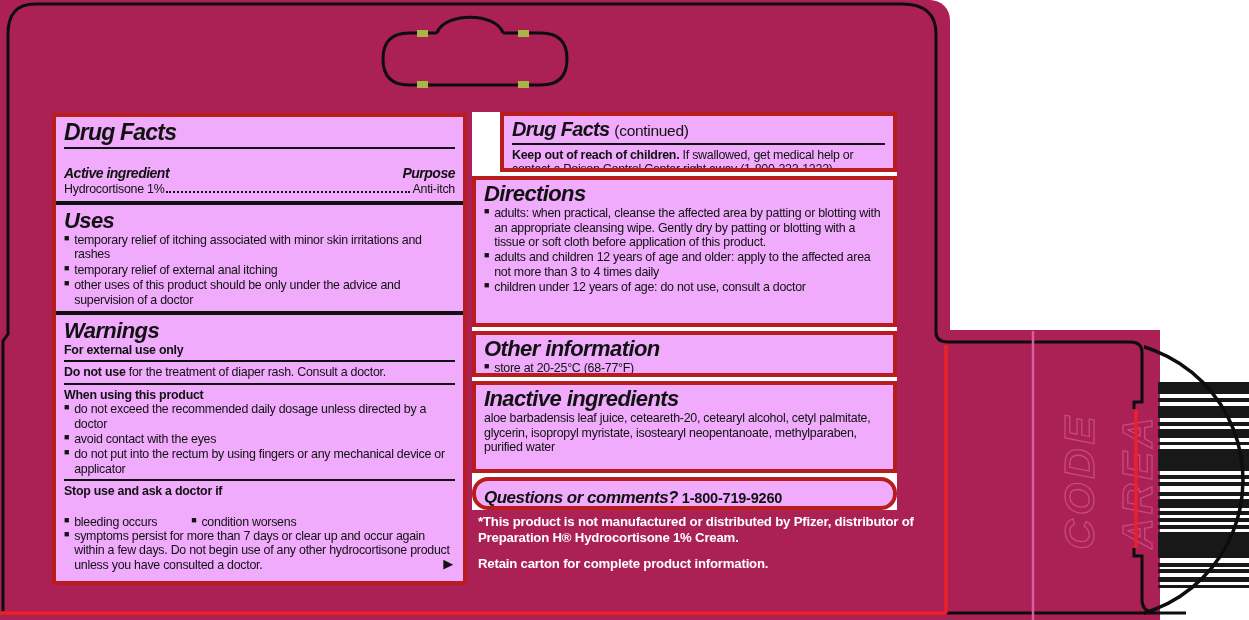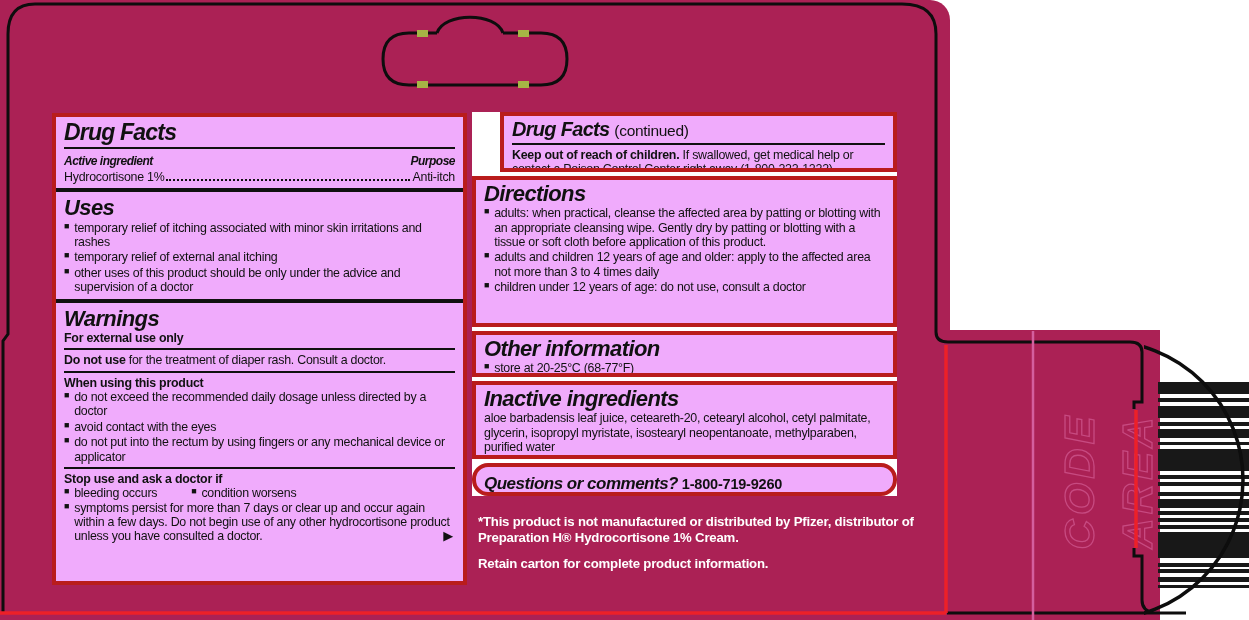--- a/index.html
+++ b/index.html
@@ -35,34 +35,34 @@
   .txt{font-size:12.4px;line-height:1.16;letter-spacing:-0.25px;}
   .h-main{font-size:23px;font-weight:700;font-style:italic;letter-spacing:-0.8px;line-height:1.05;}
   .h-sec{font-size:22px;font-weight:700;font-style:italic;letter-spacing:-0.6px;line-height:1.1;}
   .h-sub{font-weight:700;}
   .rule-thin{border:0;border-top:2px solid #101010;margin:3px 0;}
   .divider{height:4px;background:#101010;margin:4px -8px;}
   .b{display:flex;}
   .b::before{content:"■";font-size:9px;margin-right:5px;flex:0 0 auto;}
   .b + .b{margin-top:1px;}
   .pairline{display:flex;gap:34px;}
-  .pairline .b{margin-top:0;}
+  .pairline .b{margin-top:16px;}
   
   .panel-left{position:absolute;left:52px;top:113px;width:415px;height:472px;padding:3px 8px;overflow:hidden;}
-  .ai-row{display:flex;justify-content:space-between;align-items:baseline;font-size:12px;font-weight:700;font-style:italic;letter-spacing:-0.5px;margin-top:6px;}
+  .ai-row{display:flex;justify-content:space-between;align-items:baseline;font-size:14px;font-weight:700;font-style:italic;letter-spacing:-0.5px;margin-top:16px;}
   .leader-row{display:flex;align-items:baseline;margin-top:1px;}
   .leader{flex:1;border-bottom:2px dotted #101010;margin:0 2px 3px;}
   .arrow-row{text-align:right;font-size:13px;line-height:8px;margin-top:-12px;padding-right:2px;}
   
   .rcol{position:absolute;left:472px;top:112px;width:425px;display:flex;flex-direction:column;gap:4px;background:#fff;}
   .rbox{padding:2px 8px;overflow:hidden;}
   .rb1{height:60px;margin-left:28px;}
   .rb2{height:151px;}
   .rb3{height:46px;}
-  .rb4{height:78px;}
+  .rb4{height:92px;}
   .rb5{height:33px;border-radius:16px;}
   .h-cont{font-size:20px;font-weight:700;font-style:italic;letter-spacing:-0.7px;line-height:1.1;}
   .h-cont .cont{font-size:15.5px;font-weight:400;font-style:normal;letter-spacing:-0.3px;}
   .q-row{font-size:17px;font-weight:700;font-style:italic;letter-spacing:-0.5px;line-height:29px;white-space:nowrap;}
   .q-row .phone{font-size:14.5px;font-style:normal;letter-spacing:-0.2px;}
   
   .footnotes{position:absolute;left:478px;top:514px;width:472px;color:#fff;font-weight:700;font-size:13.2px;line-height:1.2;letter-spacing:-0.2px;}
   .footnotes p{margin:0;}
   .footnotes p + p{margin-top:10px;}
 </style>

